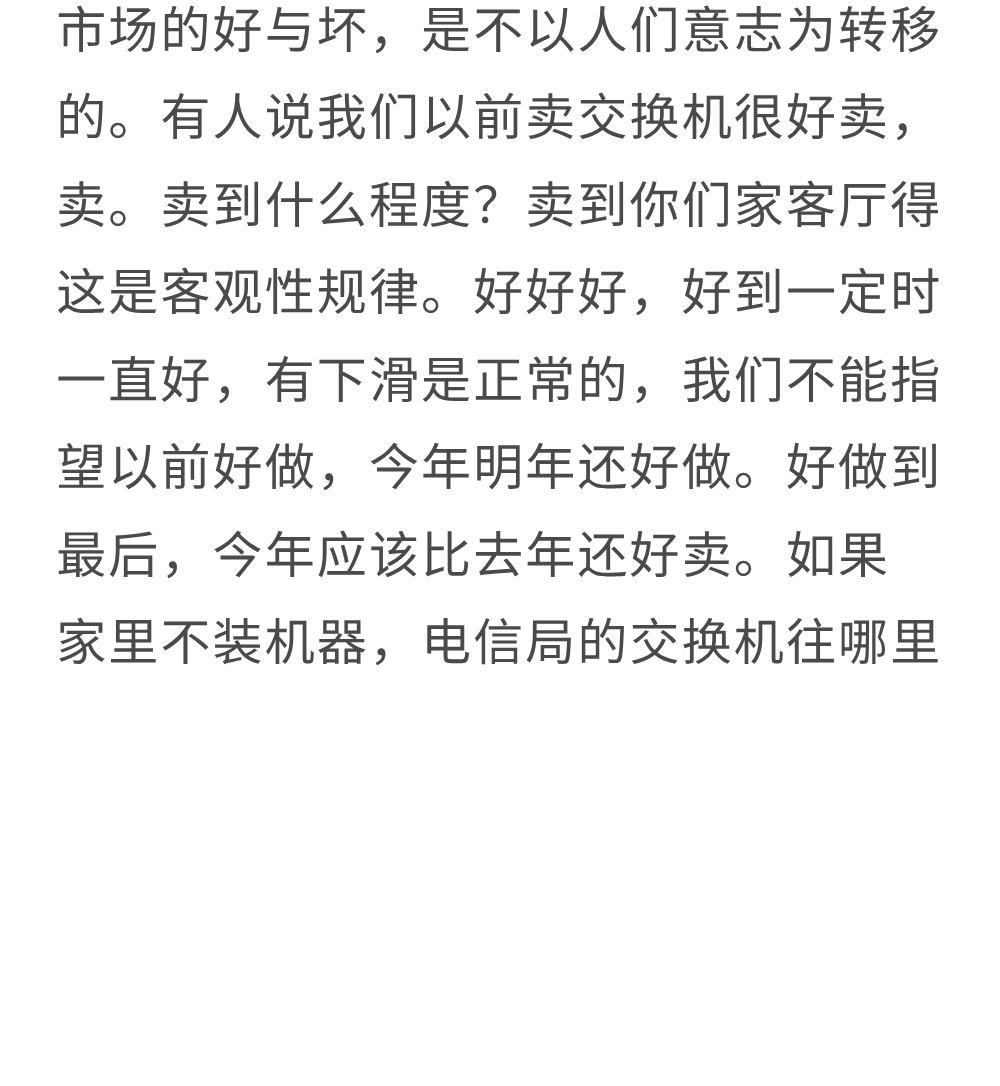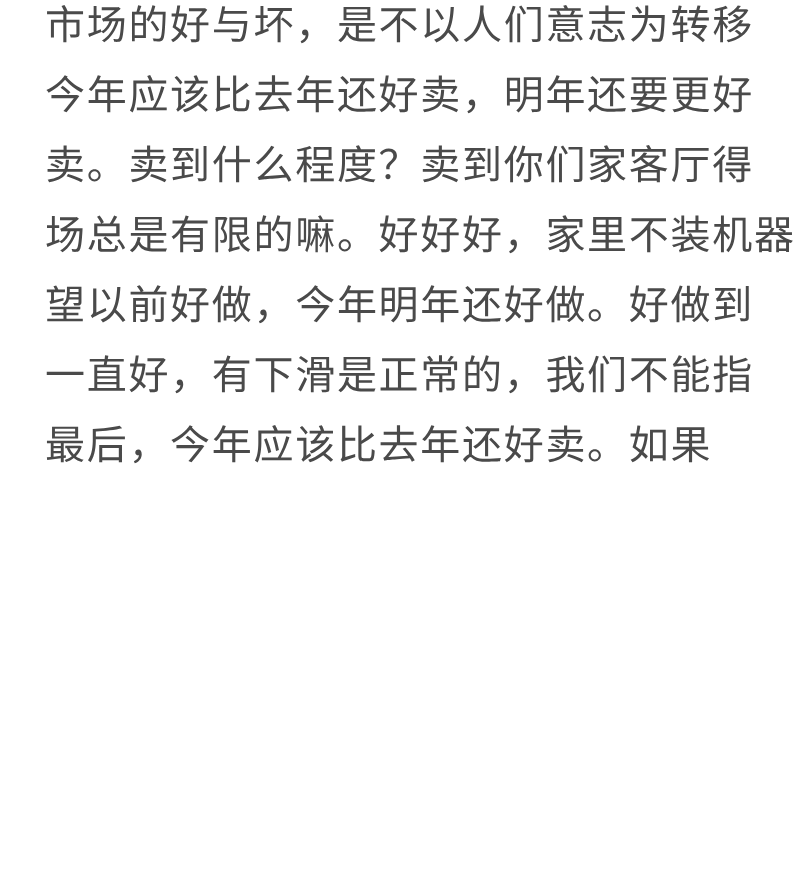--- a/index.html
+++ b/index.html
@@ -27,19 +27,20 @@
     color: #4a4a4a;
     white-space: nowrap;
     font-weight: 400;
   }
 </style>
 </head>
 <body>
 
 <div class="article-body">
   <div class="text-line">市场的好与坏，是不以人们意志为转移</div>
-  <div class="text-line">今年应该比去年还好卖，明年还要更好</div>
+  <div class="text-line">的。有人说我们以前卖交换机很好卖，</div>
   <div class="text-line">卖。卖到什么程度？卖到你们家客厅得</div>
-  <div class="text-line">场总是有限的嘛。好好好，家里不装机器</div>
+  <div class="text-line">这是客观性规律。好好好，好到一定时</div>
+  <div class="text-line">一直好，有下滑是正常的，我们不能指</div>
   <div class="text-line">望以前好做，今年明年还好做。好做到</div>
-  <div class="text-line">一直好，有下滑是正常的，我们不能指</div>
   <div class="text-line">最后，今年应该比去年还好卖。如果</div>
+  <div class="text-line">家里不装机器，电信局的交换机往哪里</div>
 </div>
 
 </body></html>

